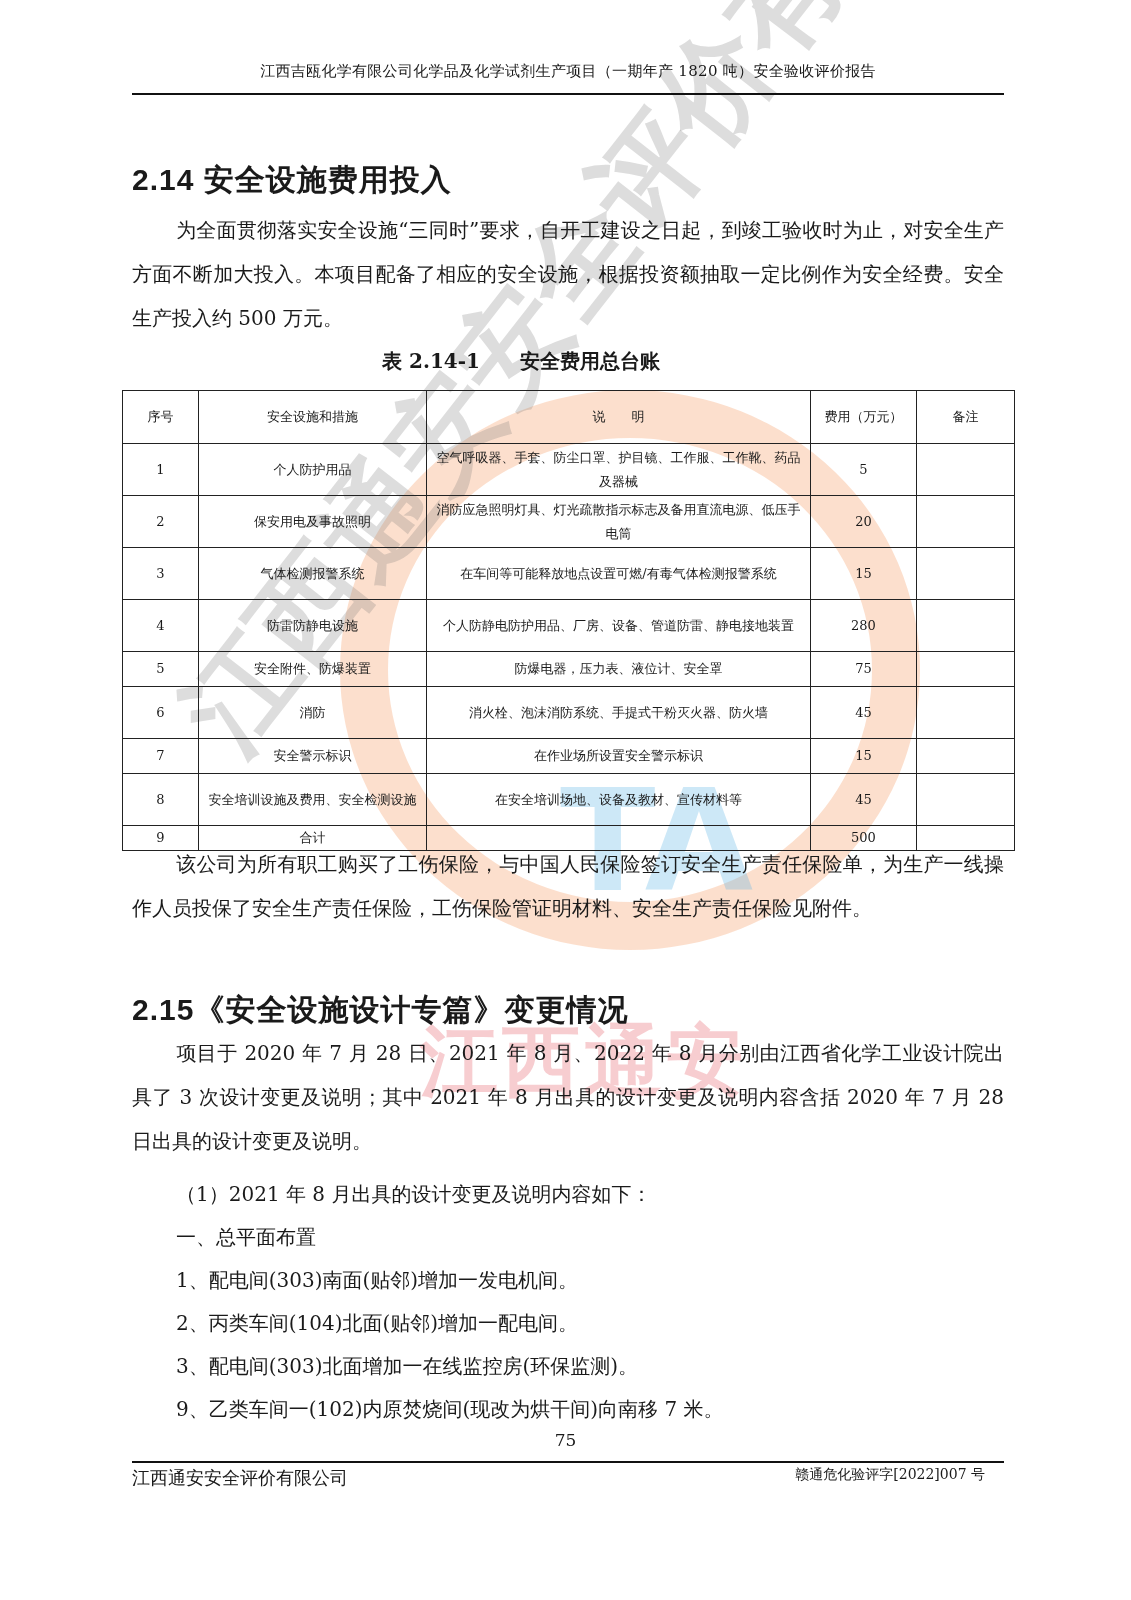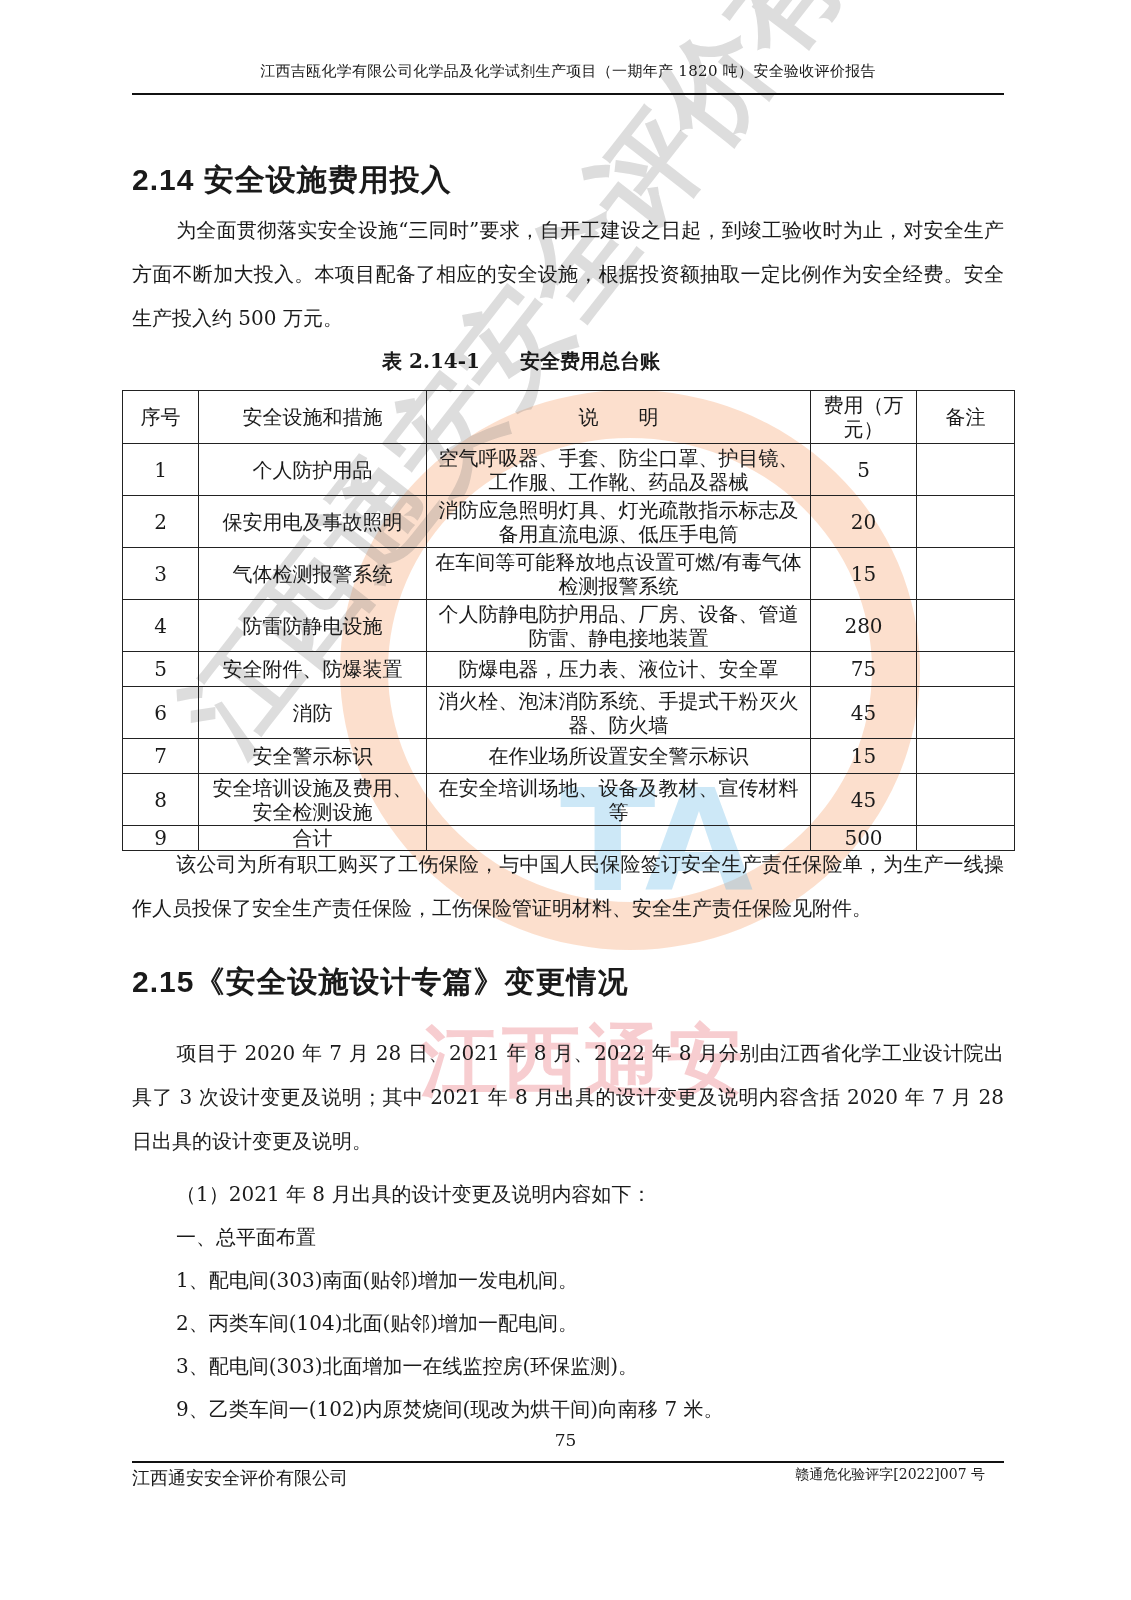--- a/index.html
+++ b/index.html
@@ -23,21 +23,21 @@
     position: absolute; left: 132px; width: 872px; font-size: 20px; line-height: 44px;
     text-align: justify;
   }
   .para .indent { display: inline-block; width: 44px; }
   .table-caption {
     position: absolute; left: 132px; width: 1060px; top: 348px; text-align: center;
     font-size: 20px; font-weight: bold;
   }
   table.ledger {
     position: absolute; left: 122px; top: 390px; width: 892px;
-    border-collapse: collapse; font-size: 20px; table-layout: fixed;
+    border-collapse: collapse; font-size: 13px; table-layout: fixed;
   }
   table.ledger th, table.ledger td {
     border: 1px solid #222; text-align: center; vertical-align: middle;
     padding: 0 8px; line-height: 24px; font-weight: normal;
   }
   table.ledger th { height: 52px; }
   .watermark {
     position: absolute; pointer-events: none;
   }
   .wm-circle {
@@ -167,21 +167,21 @@
       <td>500</td>
       <td></td>
     </tr>
   </tbody>
 </table>
 
 <div class="para" style="top:842px;">
   <span class="indent"></span><span>该公司为所有职工购买了工伤保险，与中国人民保险签订安全生产责任保险单，为生产一线操作人员投保了安全生产责任保险，工伤保险管证明材料、安全生产责任保险见附件。</span>
 </div>
 
-<div class="h2" style="top:962px;">2.15《安全设施设计专篇》变更情况</div>
+<div class="h2" style="top:990px;">2.15《安全设施设计专篇》变更情况</div>
 
 <div class="para" style="top:1031px;">
   <span class="indent"></span><span>项目于 2020 年 7 月 28 日、2021 年 8 月、2022 年 8 月分别由江西省化学工业设计院出具了 3 次设计变更及说明；其中 2021 年 8 月出具的设计变更及说明内容含括 2020 年 7 月 28 日出具的设计变更及说明。</span>
 </div>
 
 <div class="para" style="top:1172px;">
   <span class="indent"></span><span>（1）2021 年 8 月出具的设计变更及说明内容如下：</span>
 </div>
 <div class="para" style="top:1215px;">
   <span class="indent"></span><span>一、总平面布置</span>

